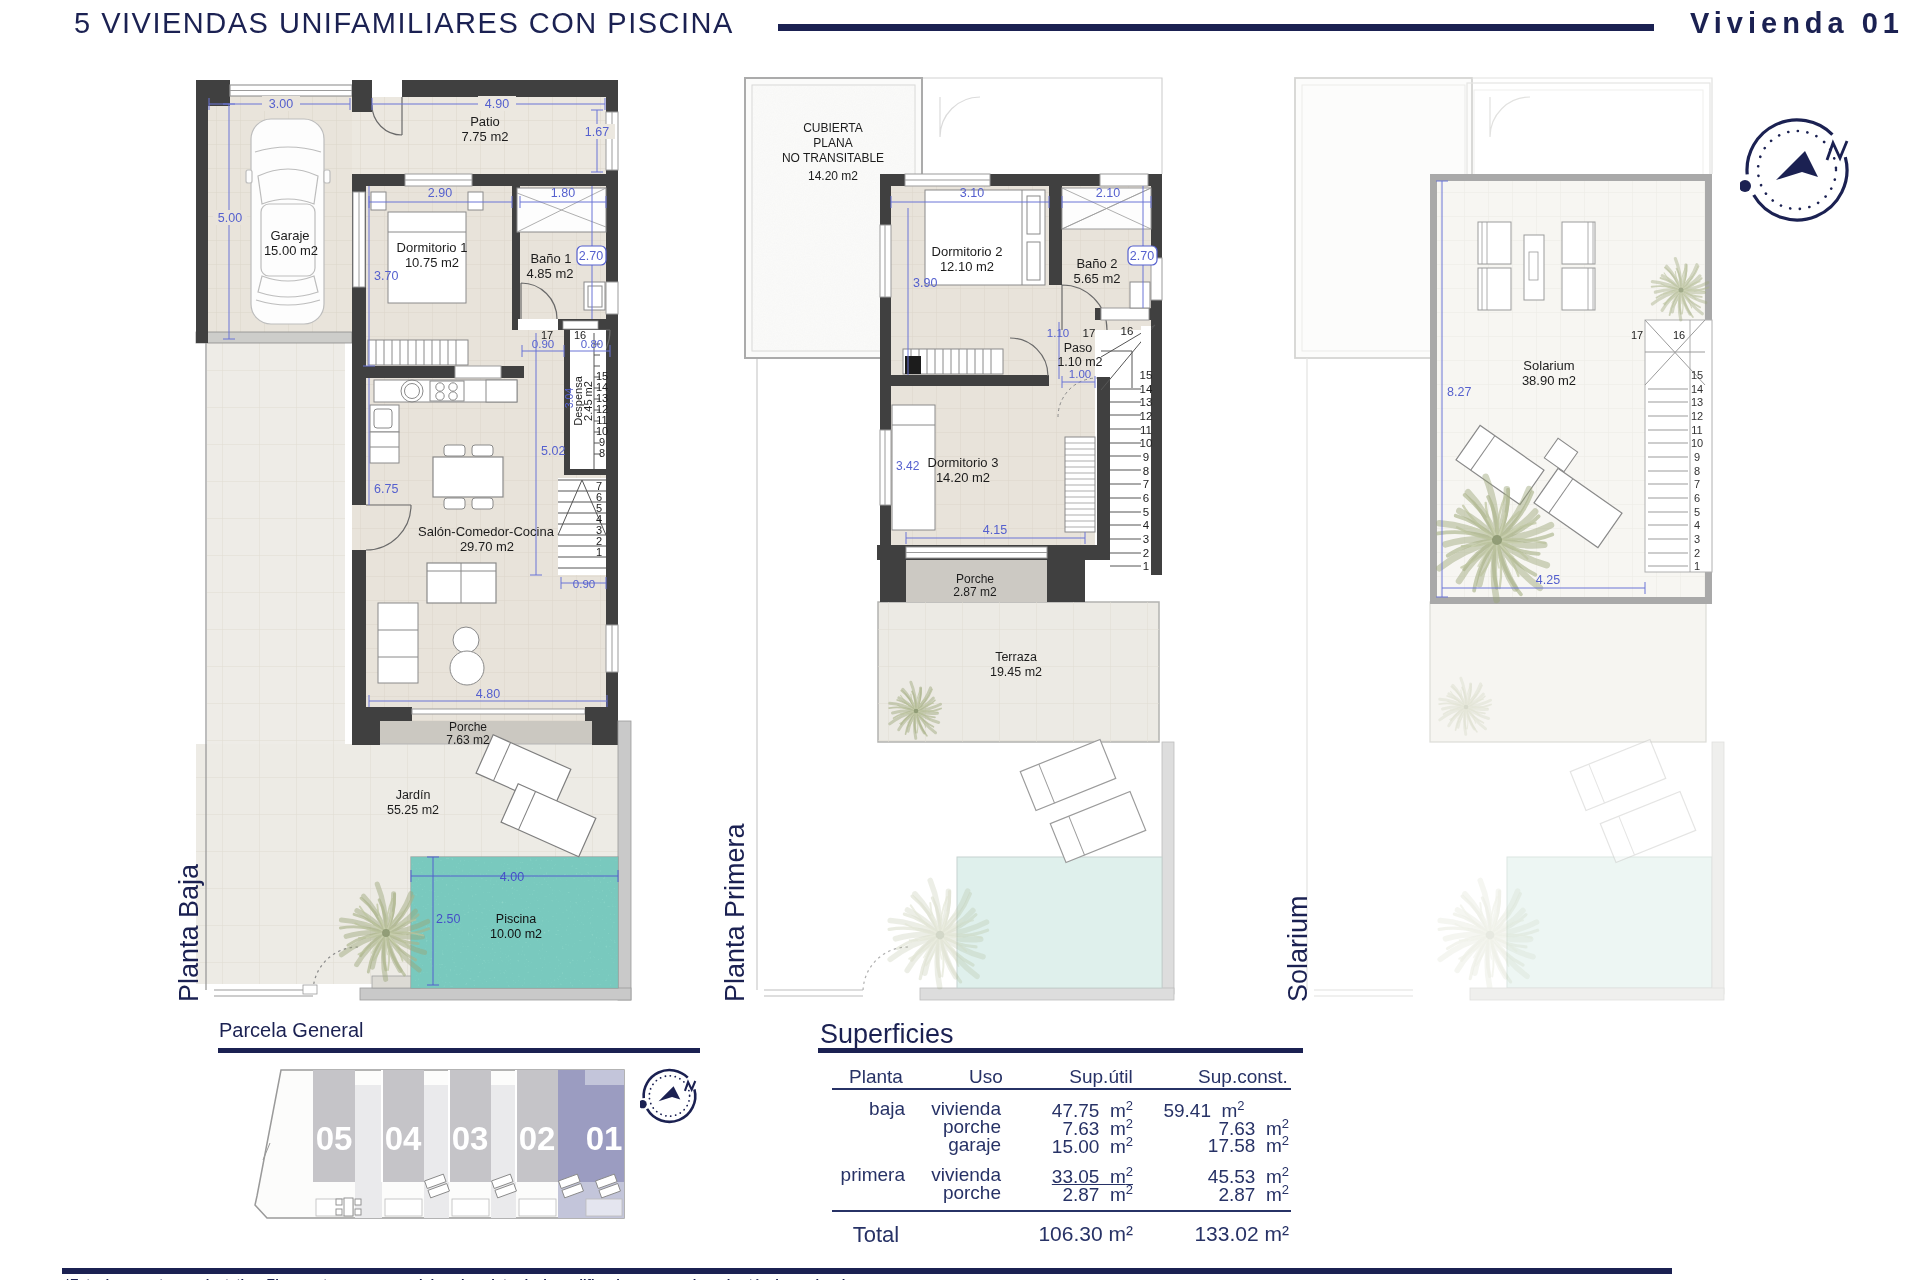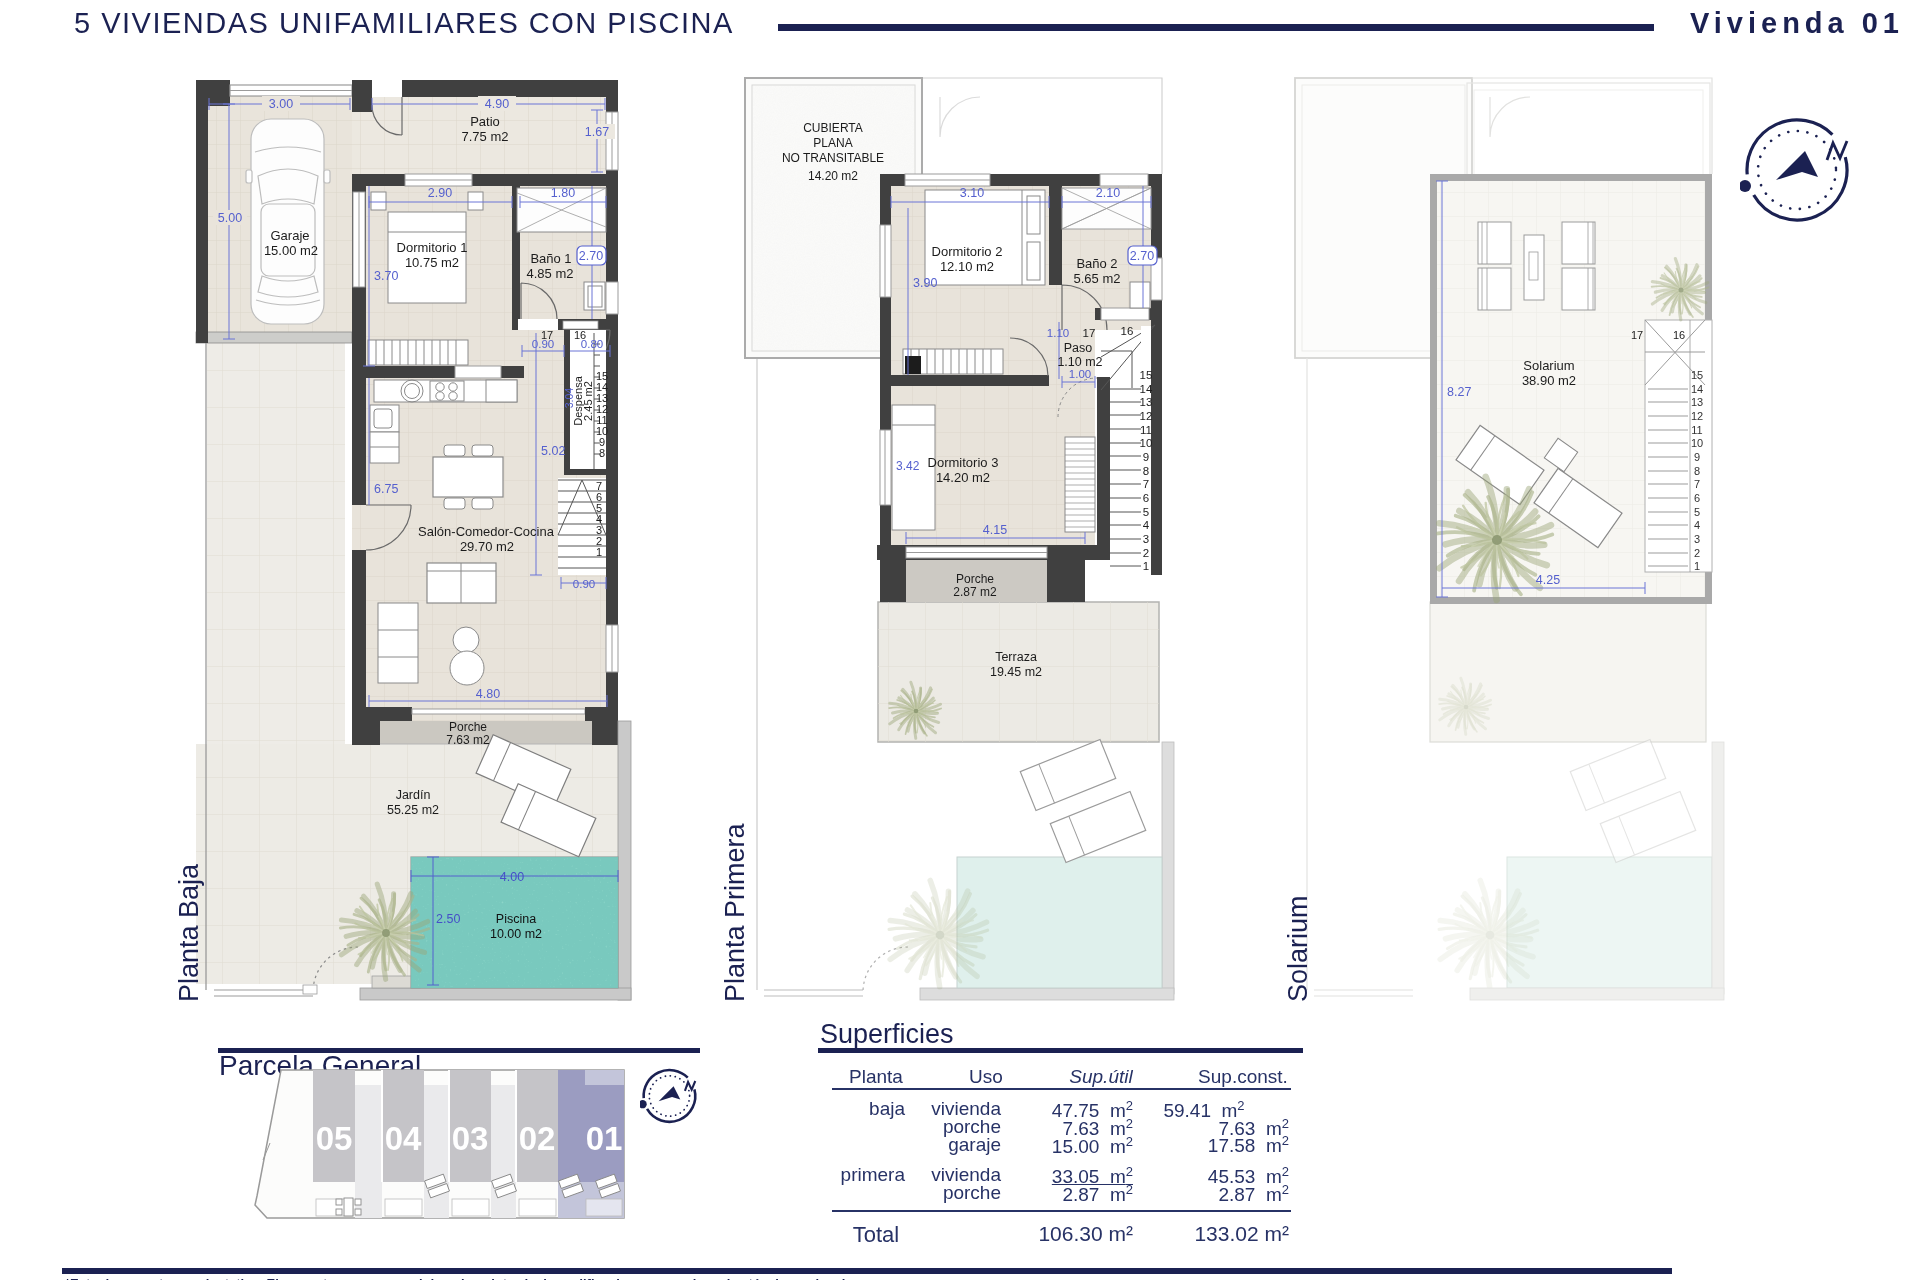--- a/index.html
+++ b/index.html
@@ -17,37 +17,37 @@
 <div class="abs" style="left:778px;top:24px;width:876px;height:7px;background:#1b2152;"></div>
 
 <div class="abs navy" style="right:16px;top:7px;font-size:29px;font-weight:bold;letter-spacing:5px;">Vivienda 01</div>
 
 <div class="abs navy" style="z-index:20;left:174px;top:1002px;font-size:27px;transform:rotate(-90deg);transform-origin:0 0;white-space:nowrap;">Planta Baja</div>
 
 <div class="abs navy" style="z-index:20;left:720px;top:1002px;font-size:27px;transform:rotate(-90deg);transform-origin:0 0;white-space:nowrap;">Planta Primera</div>
 
 <div class="abs navy" style="z-index:20;left:1283px;top:1002px;font-size:27px;transform:rotate(-90deg);transform-origin:0 0;white-space:nowrap;">Solarium</div>
 
-<div class="abs navy" style="left:219px;top:1019px;font-size:28px;margin-top:31px;">Parcela General</div>
+<div class="abs navy" style="left:219px;top:1019px;font-size:20px;">Parcela General</div>
 
 <div class="abs" style="left:218px;top:1048px;width:482px;height:5px;background:#1b2152;"></div>
 
 <div class="abs navy" style="left:820px;top:1019px;font-size:27px;">Superficies</div>
 
 <div class="abs" style="left:818px;top:1048px;width:485px;height:5px;background:#1b2152;"></div>
 
 <div class="abs" style="left:62px;top:1268px;width:1610px;height:6px;background:#1b2152;"></div>
 
 <div class="abs navy" style="left:65px;top:1276px;font-size:13px;font-weight:bold;">*Este documento es orientativo. El promotor se reserva el derecho a introducir modificaciones por exigencias técnicas o legales.</div>
 
 <div class="abs" style="left:0;top:0;width:0;height:0;font-size:19px;color:#273266;">
 
 <div class="abs" style="left:816px;top:1066px;width:120px;text-align:center;">Planta</div>
 <div class="abs" style="left:926px;top:1066px;width:120px;text-align:center;">Uso</div>
-<div class="abs" style="left:1041px;top:1066px;width:120px;text-align:center;font-style:italic;">Sup.útil</div>
+<div class="abs" style="left:1041px;top:1066px;width:120px;text-align:center;">Sup.útil</div>
 <div class="abs" style="left:1183px;top:1066px;width:120px;text-align:center;">Sup.const.</div>
 
 <div class="abs" style="left:832px;top:1088px;width:459px;height:2px;background:#273266;"></div>
 
 <div class="abs" style="left:775px;top:1098px;width:130px;text-align:right;">baja</div>
 <div class="abs" style="left:871px;top:1098px;width:130px;text-align:right;">vivienda</div>
 <div class="abs" style="left:963px;top:1098px;width:170px;text-align:right;">47.75&nbsp; m<sup style="font-size:13px;">2</sup></div>
 <div class="abs" style="left:1119px;top:1098px;width:170px;text-align:center;">59.41&nbsp; m<sup style="font-size:13px;">2</sup></div>
 
 <div class="abs" style="left:871px;top:1116px;width:130px;text-align:right;">porche</div>

